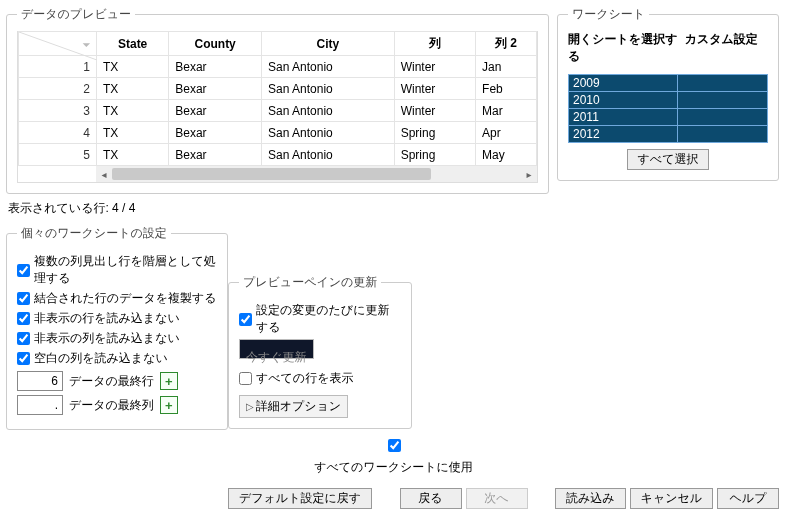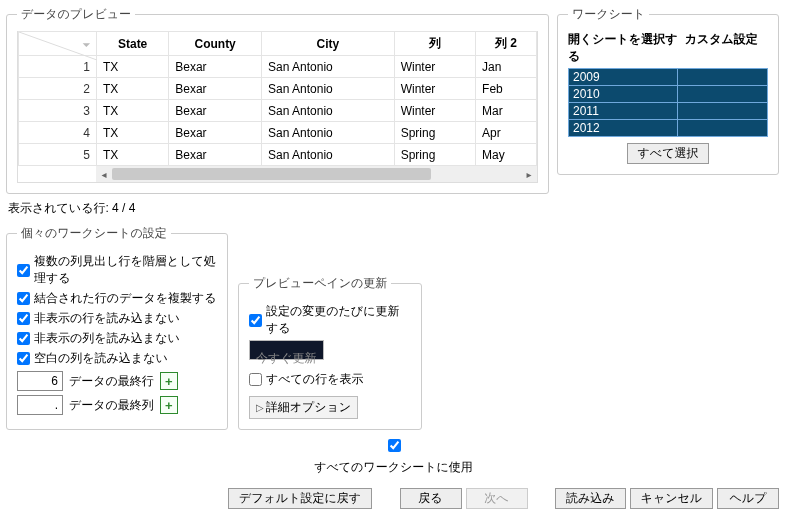--- a/index.html
+++ b/index.html
@@ -69,21 +69,21 @@
   }
   .hscroll .arrow {
     width:16px; height:16px;
     display:flex; align-items:center; justify-content:center;
     color:#666; font-size:10px;
     background:#efefef;
   }
   .hscroll .track { flex:1; background:#efefef; position: relative; height:16px;}
   .hscroll .thumb { position:absolute; left:0; top:2px; height:12px; width:78%; background:#c9c9c9; border-radius:2px;}
 
-  .ws-head { display:flex; font-weight:bold; padding-bottom:3px;}
+  .ws-head { display:flex; font-weight:bold; padding-bottom:9px;}
   .ws-head span:first-child { flex:1.4; }
   .ws-head span:last-child { flex:1; }
   .ws-table {
     width:100%;
     border:1px solid #888;
     border-collapse:collapse;
   }
   .ws-table td {
     background:#0c4a6e;
     color:#fff;
@@ -100,21 +100,21 @@
     border:1px solid #999;
     padding:1px 10px;
     height:21px;
     cursor:pointer;
   }
   .btn.disabled { color:#9c9c9c; background:#f1f1f1; border-color:#ccc; cursor:default;}
   .select-all-wrap { text-align:center; margin-top:6px; }
 
   .rows-status { margin:6px 2px 8px; }
 
-  .mid-row { display:flex; gap:10px; align-items:flex-end;}
+  .mid-row { display:flex; align-items:center;}
   .indiv-fs { width:222px;}
   .refresh-fs { width:184px;margin-top:48px;}
   .chk-row { display:flex; align-items:center; gap:4px; margin:3px 0; }
   .chk-row input[type=checkbox]{ margin:0; }
   .num-row { display:flex; align-items:center; gap:6px; margin:4px 0;}
   .num-row input[type=text]{
     width:46px; height:20px; border:1px solid #888; text-align:right; padding:0 4px; font-family:inherit; font-size:12px;
   }
   .plus-btn {
     width:18px; height:18px; border:1px solid #2d8a2d;

